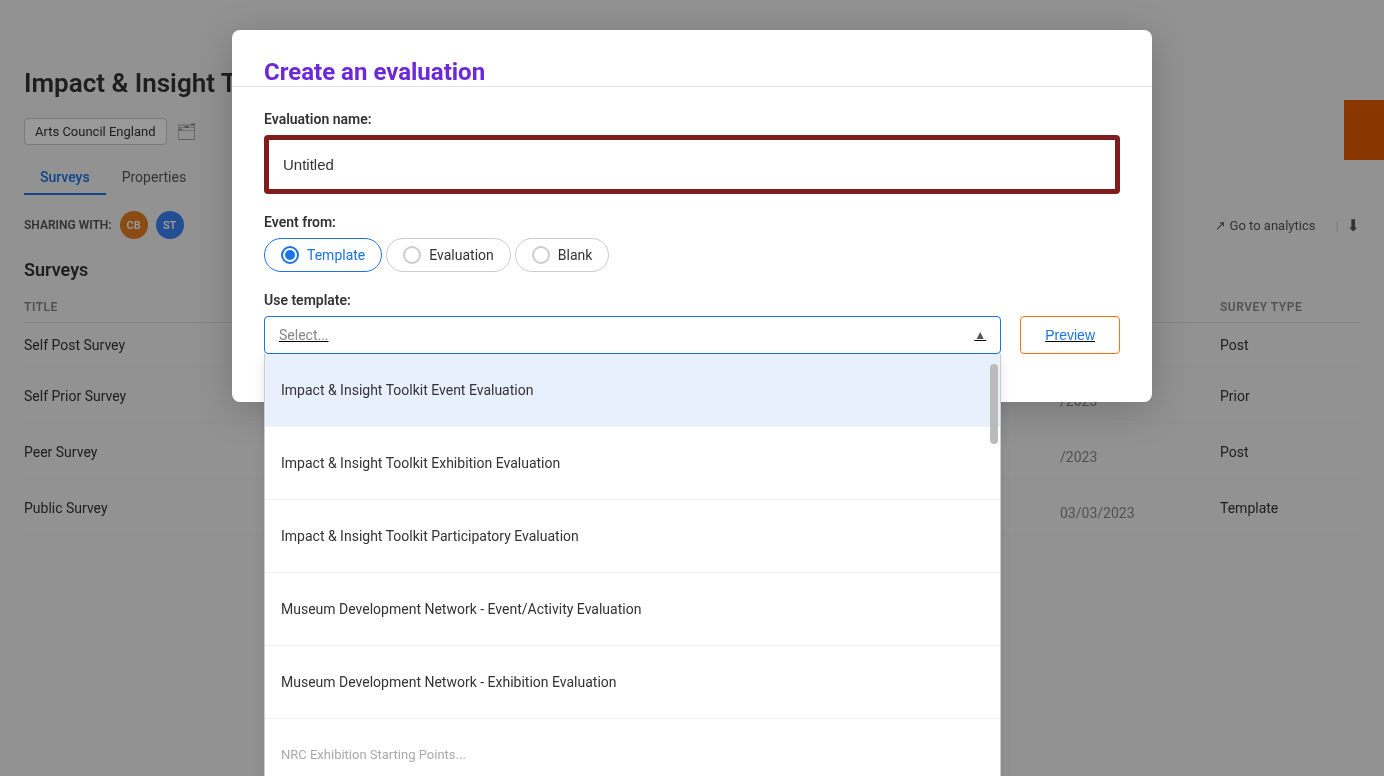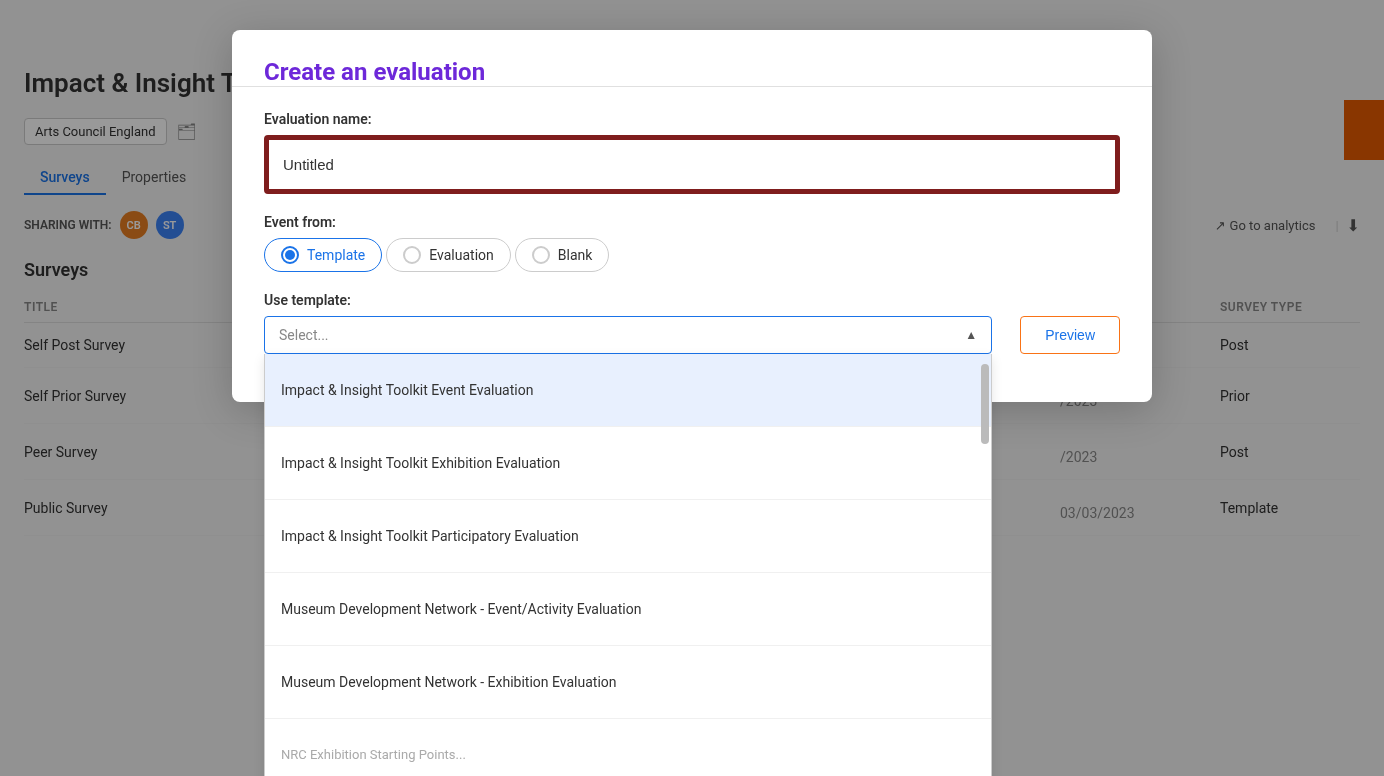--- a/index.html
+++ b/index.html
@@ -55,21 +55,21 @@
 
     
     .radio-group { display: flex; gap: 4px; margin-top: 4px; }
     .radio-option { display: flex; align-items: center; gap: 8px; border: 1px solid #ccc; border-radius: 20px; padding: 7px 16px; cursor: pointer; font-size: 14px; color: #333; }
     .radio-option.selected { border-color: #1a73e8; color: #1a73e8; }
     .radio-circle { width: 18px; height: 18px; border-radius: 50%; border: 2px solid #ccc; display: flex; align-items: center; justify-content: center; }
     .radio-circle.selected { border-color: #1a73e8; }
     .radio-dot { width: 10px; height: 10px; border-radius: 50%; background: #1a73e8; }
 
     
-    .select-row { display: flex; gap: 28px; align-items: flex-start; margin-top: 8px; }
+    .select-row { display: flex; gap: 19px; align-items: flex-start; margin-top: 8px; text-decoration: underline; }
     .select-container { flex: 1; position: relative; }
     .select-box { width: 100%; border: 1px solid #1a73e8; border-radius: 4px; padding: 10px 14px; font-size: 14px; color: #888; display: flex; align-items: center; justify-content: space-between; cursor: pointer; background: white; }
     .select-arrow { font-size: 12px; color: #555; }
 
     .preview-btn { border: 1px solid #f97316; border-radius: 4px; padding: 10px 24px; font-size: 14px; color: #1a73e8; background: white; cursor: pointer; white-space: nowrap; font-weight: 500; }
 
     
     .dropdown-list { position: absolute; top: 100%; left: 0; right: 0; background: white; border: 1px solid #ccc; border-top: none; border-radius: 0 0 4px 4px; z-index: 200; box-shadow: 0 4px 12px rgba(0,0,0,0.1); }
     .dropdown-item { padding: 28px 16px; font-size: 14px; color: #333; cursor: pointer; border-bottom: 1px solid #f0f0f0; }
     .dropdown-item:last-child { border-bottom: none; }

